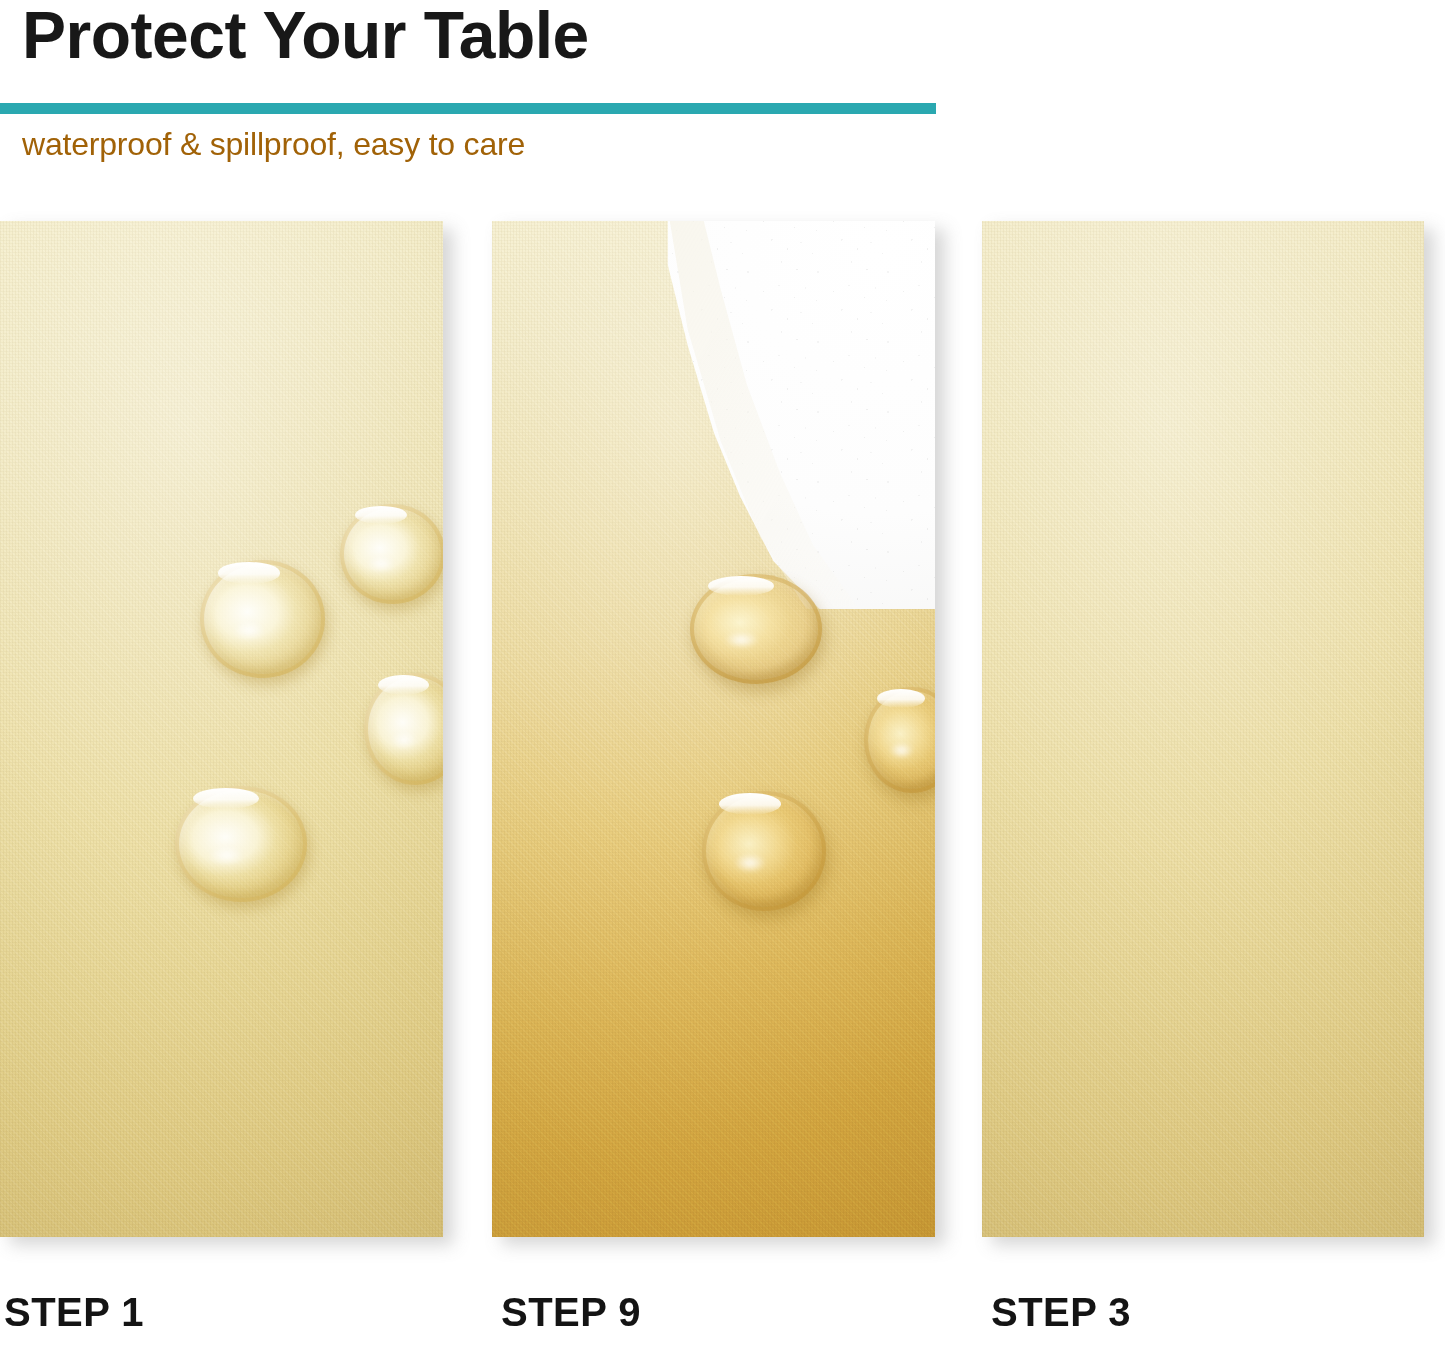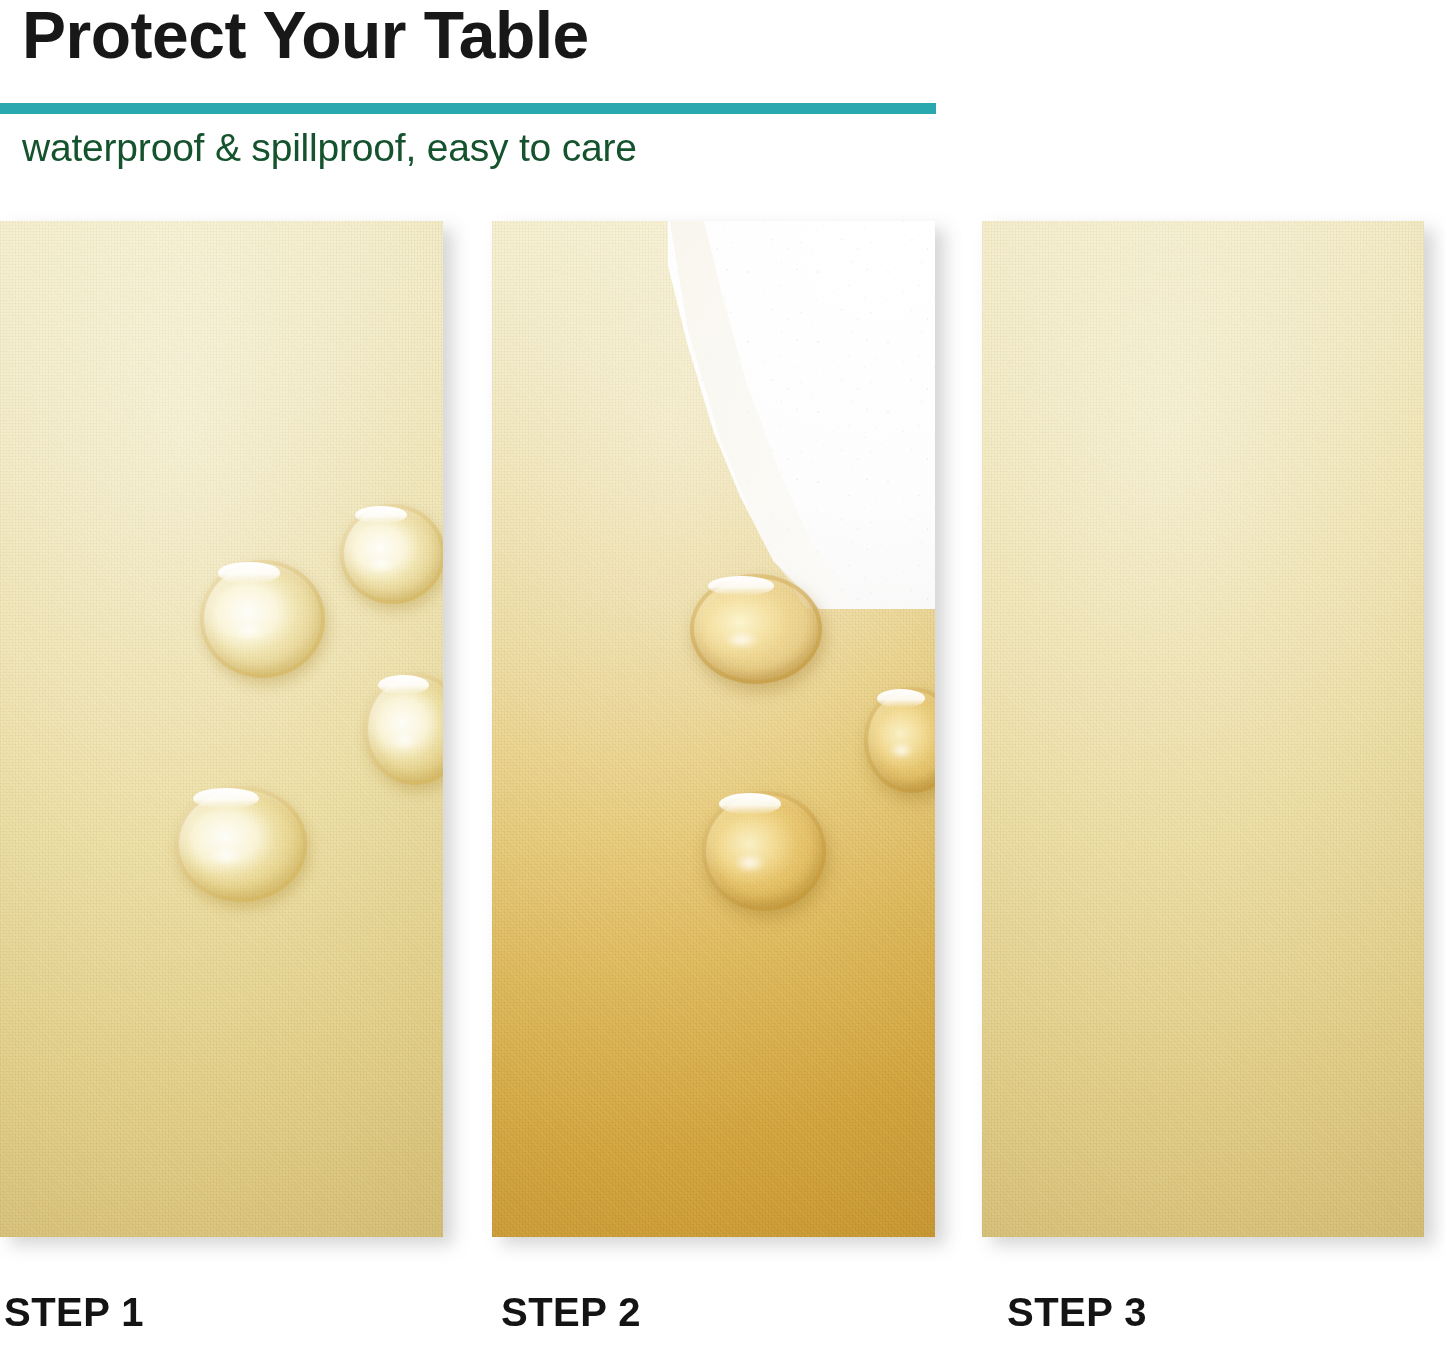--- a/index.html
+++ b/index.html
@@ -17,22 +17,22 @@
     position:absolute; left:22px; top:2px;
     font-size:66px; font-weight:bold; letter-spacing:-0.5px;
     color:#181818; line-height:1.0; white-space:nowrap;
   }
   .rule{
     position:absolute; left:0px; top:103px;
     width:936px; height:11px; background:#2aa8b0;
   }
   .subtitle{
     position:absolute; left:22px; top:128px;
-    font-size:39px; font-weight:normal; letter-spacing:-0.2px;
-    color:#14532d; line-height:1.05; white-space:nowrap;
+    font-size:32px; font-weight:normal; letter-spacing:-0.2px;
+    color:#a16207; line-height:1.05; white-space:nowrap;
   }
 
   
   .strip{ position:absolute; left:0; top:221px; width:1445px; height:1016px; }
 
   .panel{
     position:absolute; top:0; height:1016px; overflow:hidden;
     box-shadow: 10px 8px 16px rgba(120,120,120,0.30);
   }
   #panel-1{ left:0px;   width:443px; }
@@ -169,21 +169,21 @@
   }
 
   
   .caption{
     position:absolute; top:1290px;
     font-size:40px; font-weight:bold; letter-spacing:0.5px;
     color:#141414; white-space:nowrap;
   }
   #caption-1{ left:4px; }
   #caption-2{ left:501px; }
-  #caption-3{ left:991px;margin-left:16px; }
+  #caption-3{ left:991px; }
 </style>
 </head>
 <body>
 
 <div class="page">
 
   <div class="title" style="color: rgb(24, 24, 24);">Protect Your Table</div>
   <div class="rule" style="background: rgb(42, 168, 176);"></div>
   <div class="subtitle">waterproof &amp; spillproof, easy to care</div>
 
@@ -285,16 +285,16 @@
     <div class="panel" id="panel-3">
       <div class="fabric fab-c"></div>
       <div class="weave"></div>
       <div class="weave-2"></div>
       <div class="vign"></div>
     </div>
 
   </div>
 
   <div class="caption" id="caption-1">STEP 1</div>
-  <div class="caption" id="caption-2">STEP 2</div>
+  <div class="caption" id="caption-2">STEP 9</div>
   <div class="caption" id="caption-3">STEP 3</div>
 
 </div>
 
 </body></html>

